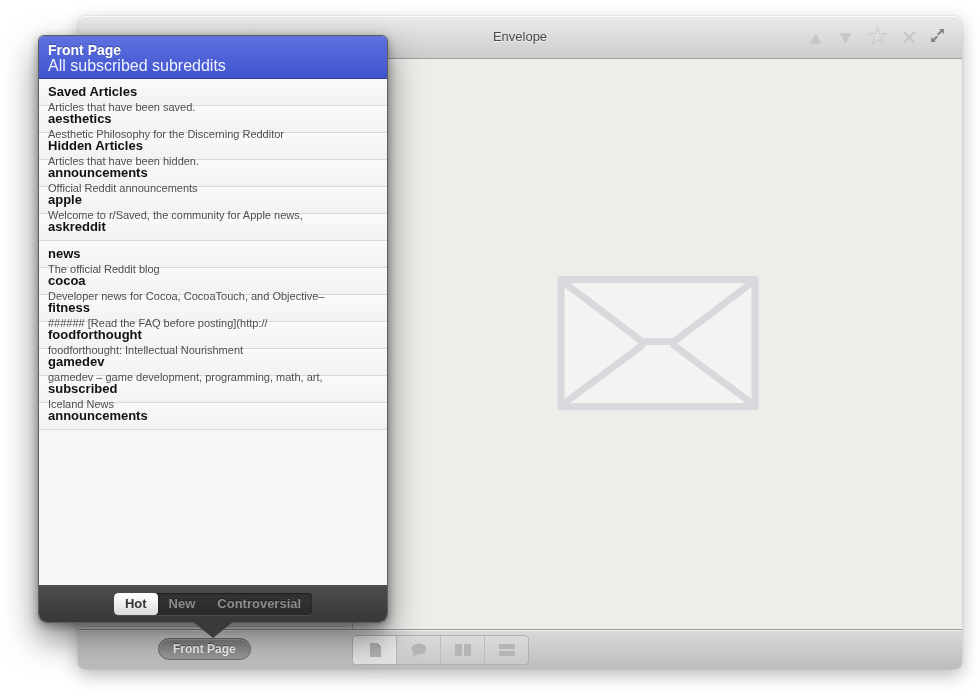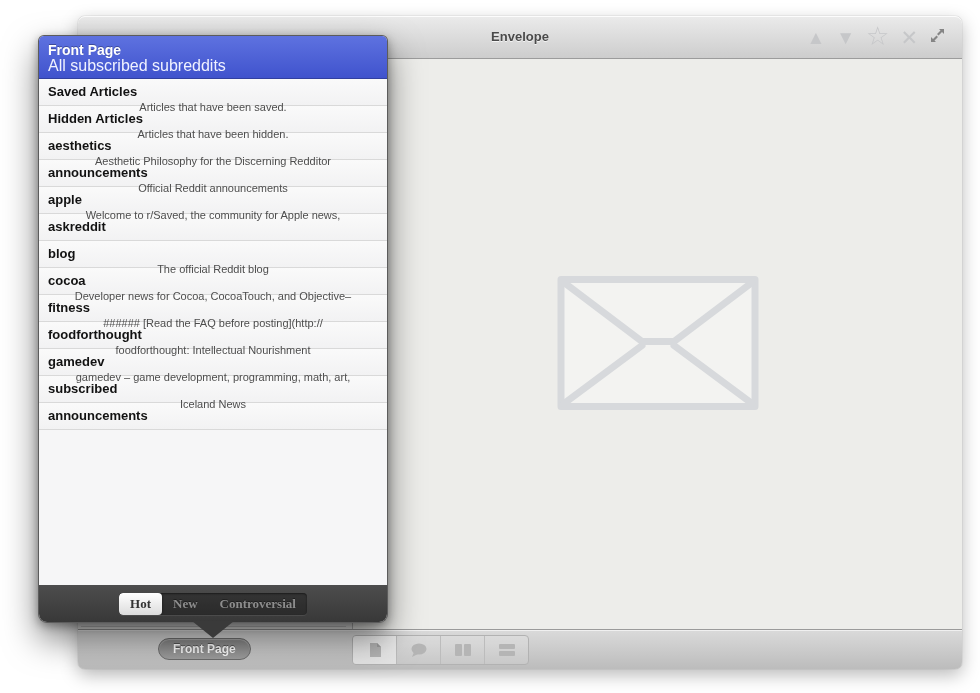--- a/index.html
+++ b/index.html
@@ -15,21 +15,21 @@
     border-radius:7px;background:#ededea;
     box-shadow:0 6px 18px rgba(0,0,0,.28),0 0 1px rgba(0,0,0,.45);
   }
   .titlebar{
     position:relative;height:42px;border-radius:7px 7px 0 0;
     background:linear-gradient(#ebebeb,#cdcdcd);
     border-bottom:1px solid #9c9c9c;
     box-shadow:inset 0 1px 0 rgba(255,255,255,.85);
   }
   .win-title{
-    text-align:center;line-height:42px;font-size:13px;font-weight:bold;
+    text-align:center;line-height:42px;font-size:13px;font-weight:normal;
     color:#4a4a4a;text-shadow:0 1px 0 rgba(255,255,255,.7);
   }
   .tb-icons{
     position:absolute;right:16px;top:0;height:42px;
     display:flex;align-items:center;gap:11px;
   }
   .tb-icon{color:#c6c7c9;line-height:1;cursor:default;}
   .tb-icon.tri{font-size:19px;}
   .tb-icon.star{font-size:26px;margin-top:-3px;}
   .tb-icon.x{font-size:21px;font-weight:bold;}
@@ -105,35 +105,35 @@
     border-bottom:1px solid #d9d9d9;
     background:linear-gradient(#fafafa,#f2f2f3);
     cursor:default;
   }
   .row-title{
     font-size:13px;font-weight:bold;color:#121212;line-height:17px;
     white-space:nowrap;overflow:hidden;
   }
   .row-sub{
     font-size:11px;color:#4d4d4d;line-height:14px;
-    white-space:nowrap;overflow:hidden;text-align:center;
+    white-space:nowrap;overflow:hidden;
   }
   .pop-footer{
     position:relative;height:37px;border-radius:0 0 8px 8px;
     background:linear-gradient(#4d4d4d,#383838);
     display:flex;align-items:center;justify-content:center;
   }
   .sort-seg{
     display:flex;height:22px;border-radius:4px;overflow:hidden;
     background:rgba(0,0,0,.28);
     box-shadow:inset 0 1px 2px rgba(0,0,0,.5),0 1px 0 rgba(255,255,255,.08);
   }
   .sort-tab{
     padding:0 11px;line-height:22px;font-size:13px;font-weight:bold;
-    color:#8d8d8d;text-shadow:0 -1px 0 rgba(0,0,0,.4);cursor:default;font-family:Liberation Serif, serif;
+    color:#8d8d8d;text-shadow:0 -1px 0 rgba(0,0,0,.4);cursor:default;
   }
   .sort-tab.selected{
     background:linear-gradient(#ffffff,#dcdcdc);color:#333;
     border-radius:4px;text-shadow:none;
     box-shadow:0 0 3px rgba(0,0,0,.55);
   }
   .pop-tail{
     position:absolute;left:153px;bottom:-16px;width:0;height:0;
     border-left:21px solid transparent;border-right:21px solid transparent;
     border-top:17px solid #3a3a3a;
@@ -221,45 +221,45 @@
   </div>
 
   <div class="pop-list">
 
       <div class="pop-row">
         <div class="row-title">Saved Articles</div>
         <div class="row-sub">Articles that have been saved.</div>
       </div>
 
       <div class="pop-row">
+        <div class="row-title">aesthetics</div>
+        <div class="row-sub">Aesthetic Philosophy for the Discerning Redditor</div>
+      </div>
+
+      <div class="pop-row">
         <div class="row-title">Hidden Articles</div>
         <div class="row-sub">Articles that have been hidden.</div>
       </div>
 
       <div class="pop-row">
-        <div class="row-title">aesthetics</div>
-        <div class="row-sub">Aesthetic Philosophy for the Discerning Redditor</div>
-      </div>
-
-      <div class="pop-row">
         <div class="row-title">announcements</div>
         <div class="row-sub">Official Reddit announcements</div>
       </div>
 
       <div class="pop-row">
         <div class="row-title">apple</div>
         <div class="row-sub">Welcome to r/Saved, the community for Apple news,</div>
       </div>
 
       <div class="pop-row">
         <div class="row-title">askreddit</div>
       </div>
 
       <div class="pop-row">
-        <div class="row-title">blog</div>
+        <div class="row-title">news</div>
         <div class="row-sub">The official Reddit blog</div>
       </div>
 
       <div class="pop-row">
         <div class="row-title">cocoa</div>
         <div class="row-sub">Developer news for Cocoa, CocoaTouch, and Objective–</div>
       </div>
 
       <div class="pop-row">
         <div class="row-title">fitness</div>

